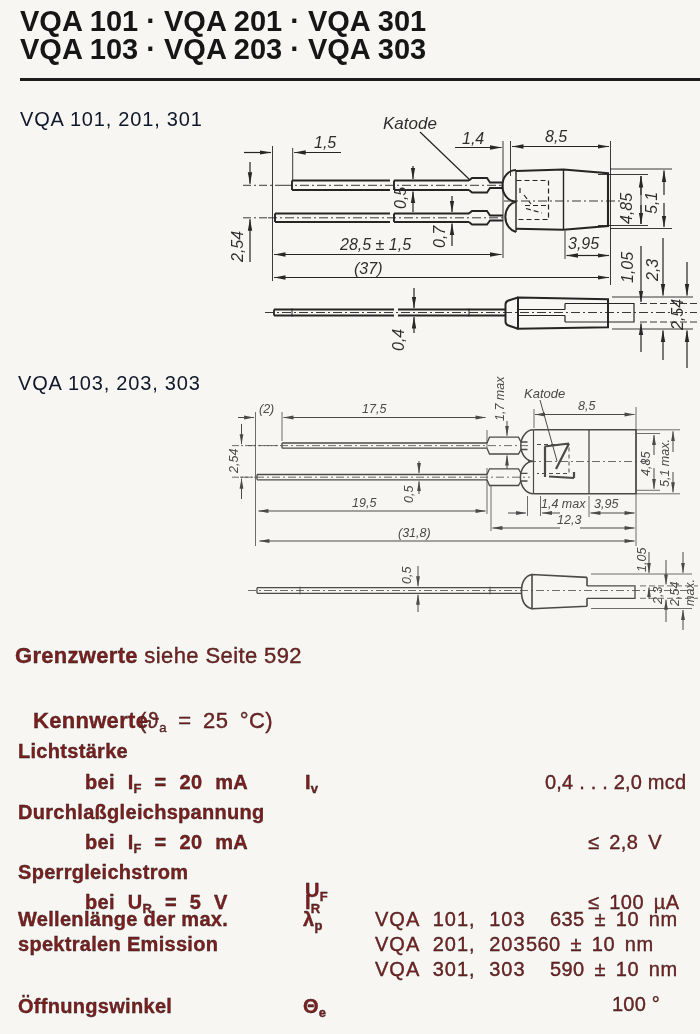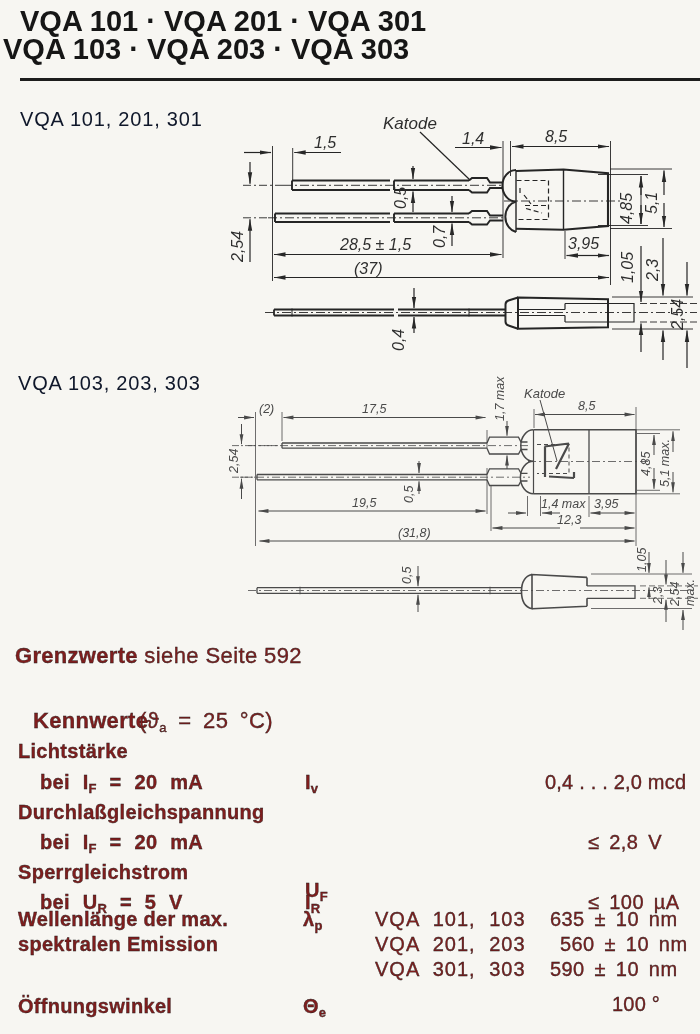--- a/index.html
+++ b/index.html
@@ -2,32 +2,32 @@
 <html><head>
 <meta charset="utf-8">
 <style>
   html,body{margin:0;padding:0;}
   body{width:700px;height:1034px;background:#f7f6f2;font-family:"Liberation Sans",sans-serif;position:relative;overflow:hidden;color:#1c1c1c;}
   .abs{position:absolute;white-space:nowrap;}
   .hdr{font-weight:bold;font-size:29px;letter-spacing:0px;color:#161616;}
   .lbl{font-size:20px;letter-spacing:0.8px;color:#0f172a;}
   .t{font-size:20px;letter-spacing:0.2px;color:#7f1d1d;-webkit-text-stroke:0.35px #1f1f1f;}
   .big{font-size:22px;letter-spacing:0.4px;}
-  .ws{word-spacing:7px;}
+  .ws{word-spacing:7px;margin-left:45px;}
   .vqac{letter-spacing:1px;word-spacing:7px;}
   .val{word-spacing:4px;letter-spacing:0.4px;}
   .tb{font-weight:bold;letter-spacing:0.3px;}
   sub{font-size:13px;vertical-align:-4px;}
 </style>
 </head>
 <body>
 
 <div class="abs hdr" style="left:20px;top:5px;">VQA 101 · VQA 201 · VQA 301</div>
 
-<div class="abs hdr" style="left:3px;top:33px;">VQA 103 · VQA 203 · VQA 303</div>
+<div class="abs hdr" style="left:20px;top:33px;">VQA 103 · VQA 203 · VQA 303</div>
 
 <div class="abs" style="left:20px;top:78px;width:680px;height:3px;background:#1d1d1d;"></div>
 
 <div class="abs lbl" style="left:20px;top:108px;">VQA 101, 201, 301</div>
 
 <div class="abs lbl" style="left:18px;top:372px;">VQA 103, 203, 303</div>
 
 <svg class="abs" style="left:0;top:100px;" width="700" height="530" viewBox="0 100 700 530" fill="none" stroke="#242424">
 <defs>
 <marker id="ah" viewBox="0 0 12 6" refX="11.5" refY="3" markerWidth="12" markerHeight="6" orient="auto" markerUnits="userSpaceOnUse">
@@ -364,20 +364,20 @@
 <div class="abs t tb" style="left:305px;top:891px;">I<sub>R</sub></div>
 <div class="abs t val" style="left:588px;top:891px;">≤ 100 µA</div>
 
 <div class="abs t tb" style="left:18px;top:908px;">Wellenlänge der max.</div>
 <div class="abs t tb" style="left:303px;top:908px;">λ<sub>p</sub></div>
 <div class="abs t vqac" style="left:375px;top:908px;">VQA 101, 103</div>
 <div class="abs t val" style="left:550px;top:908px;">635 ± 10 nm</div>
 
 <div class="abs t tb" style="left:18px;top:933px;">spektralen Emission</div>
 <div class="abs t vqac" style="left:375px;top:933px;">VQA 201, 203</div>
-<div class="abs t val" style="left:560px;top:933px;">560 ± 10 nm</div>
+<div class="abs t val" style="left:526px;top:933px;">560 ± 10 nm</div>
 
 <div class="abs t vqac" style="left:375px;top:958px;">VQA 301, 303</div>
 <div class="abs t val" style="left:550px;top:958px;">590 ± 10 nm</div>
 
 <div class="abs t tb" style="left:18px;top:995px;">Öffnungswinkel</div>
 <div class="abs t tb" style="left:303px;top:995px;">Θ<sub>e</sub></div>
 <div class="abs t" style="left:612px;top:993px;">100 °</div>
 
 </body></html>

